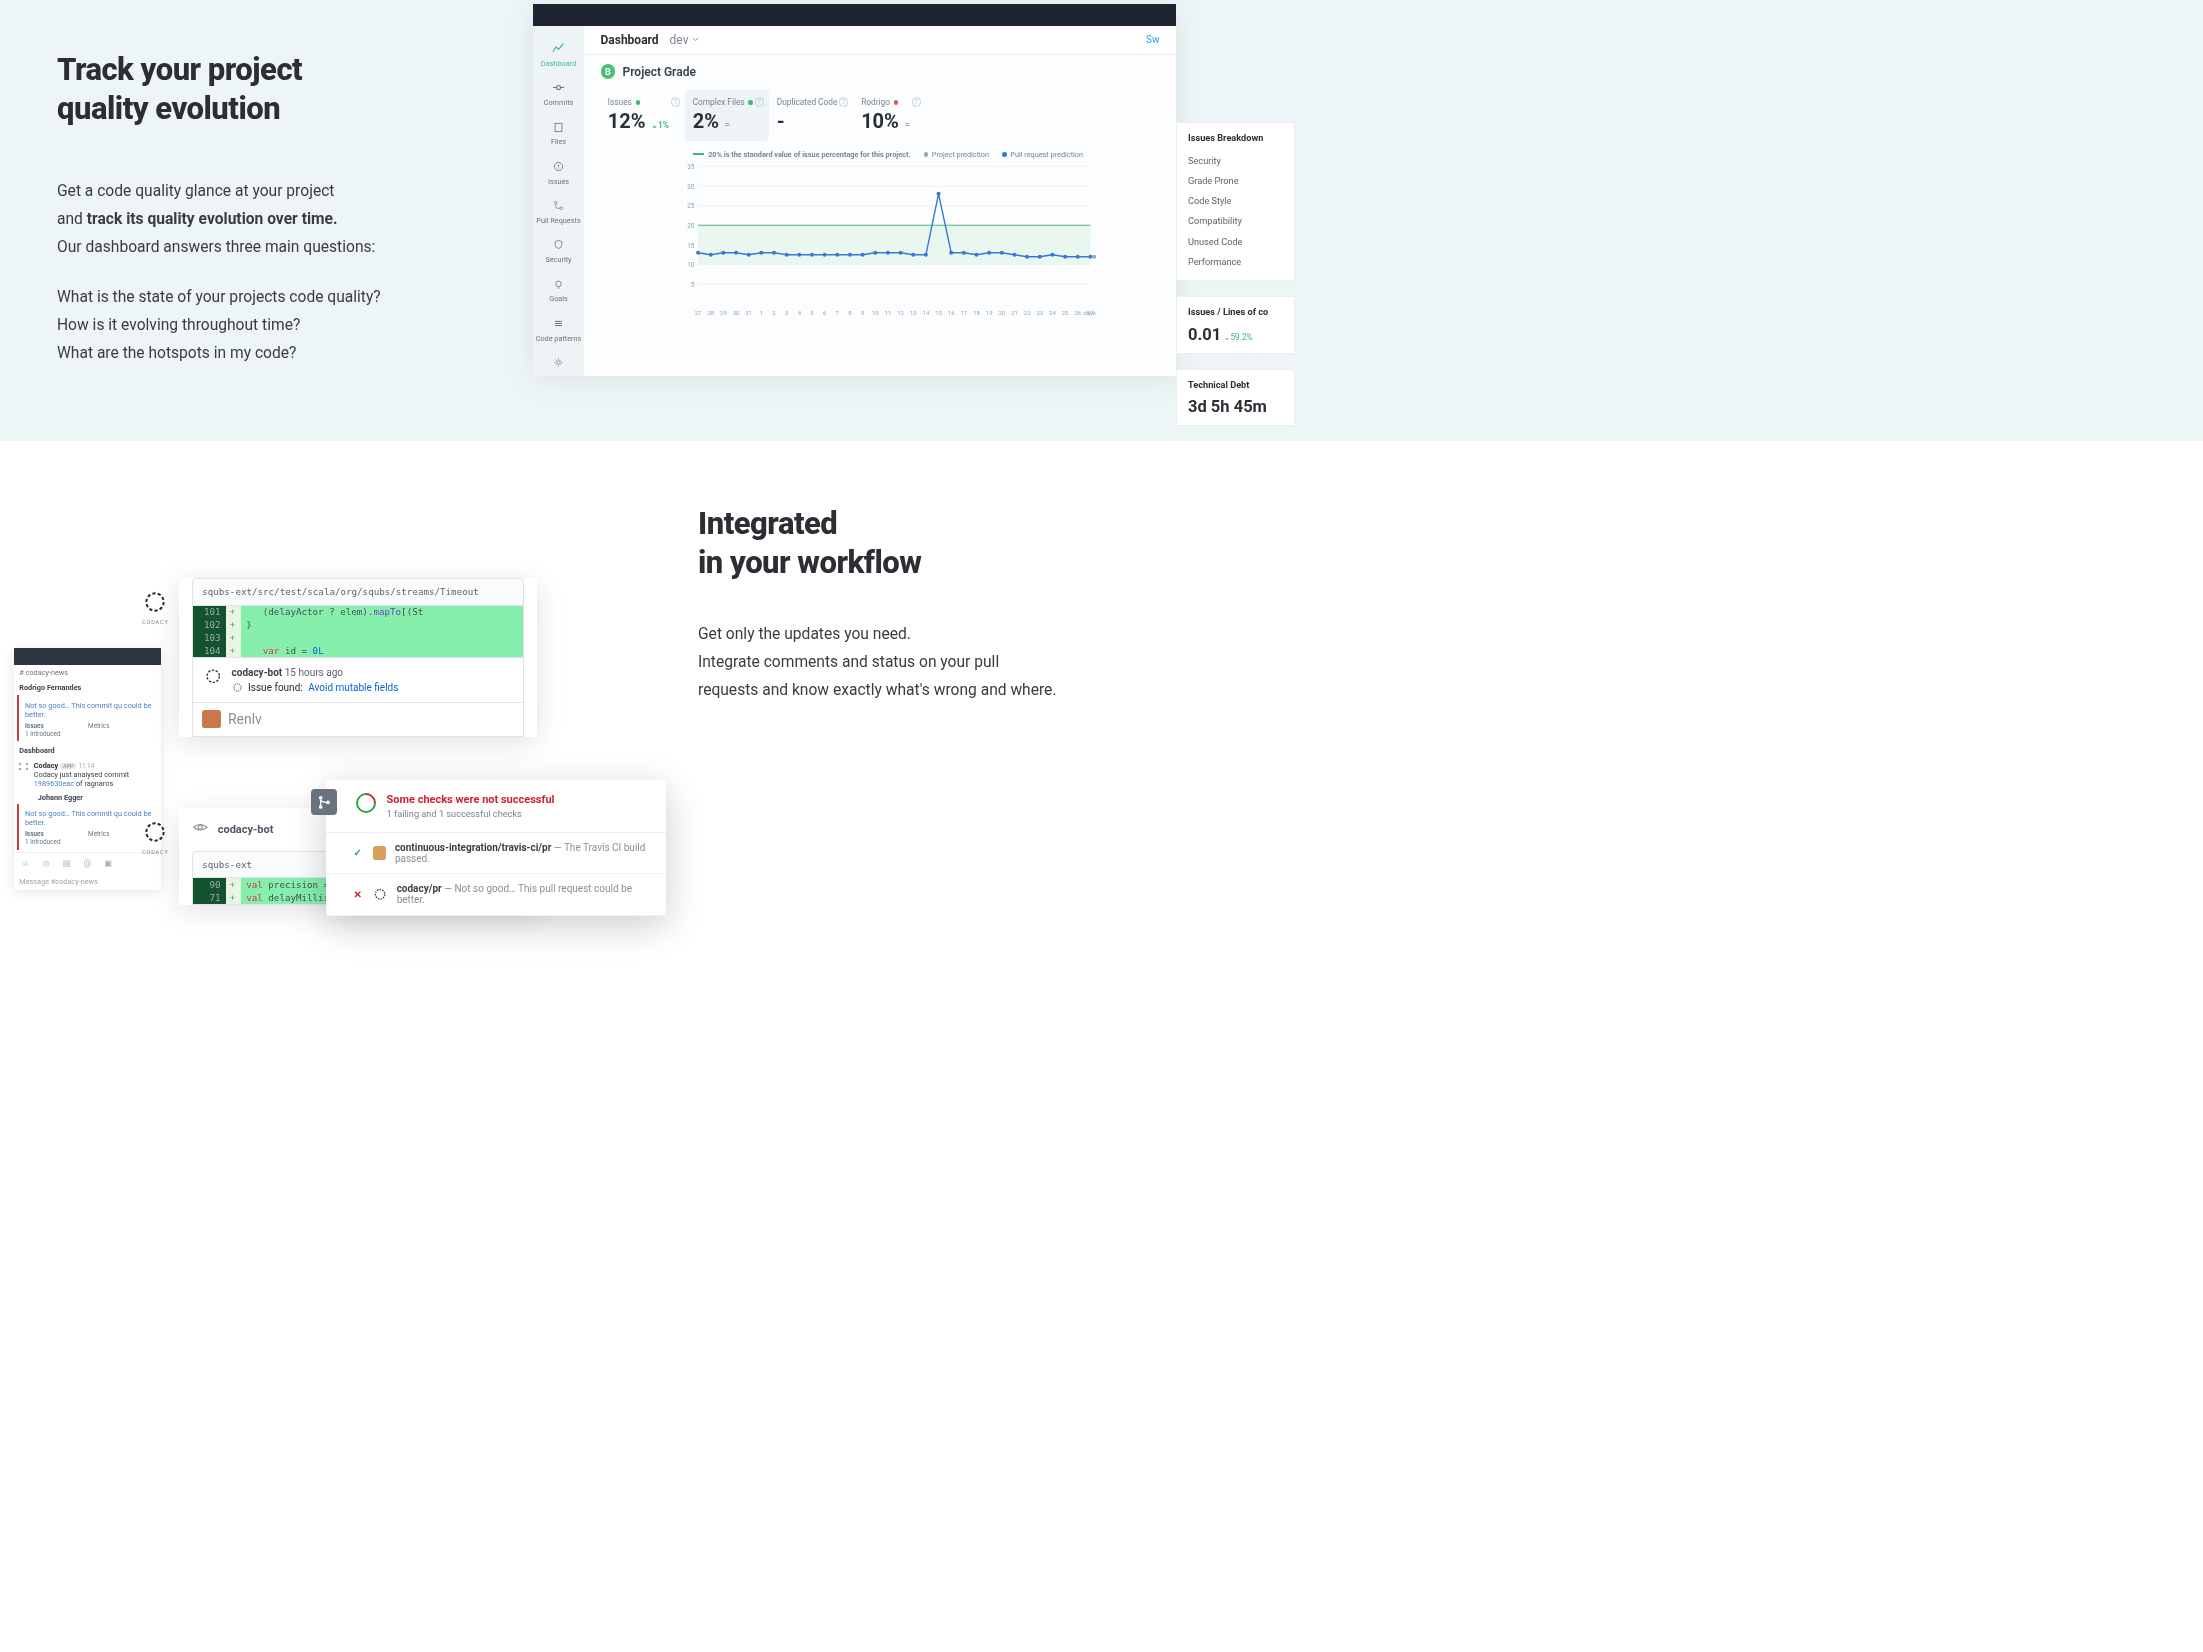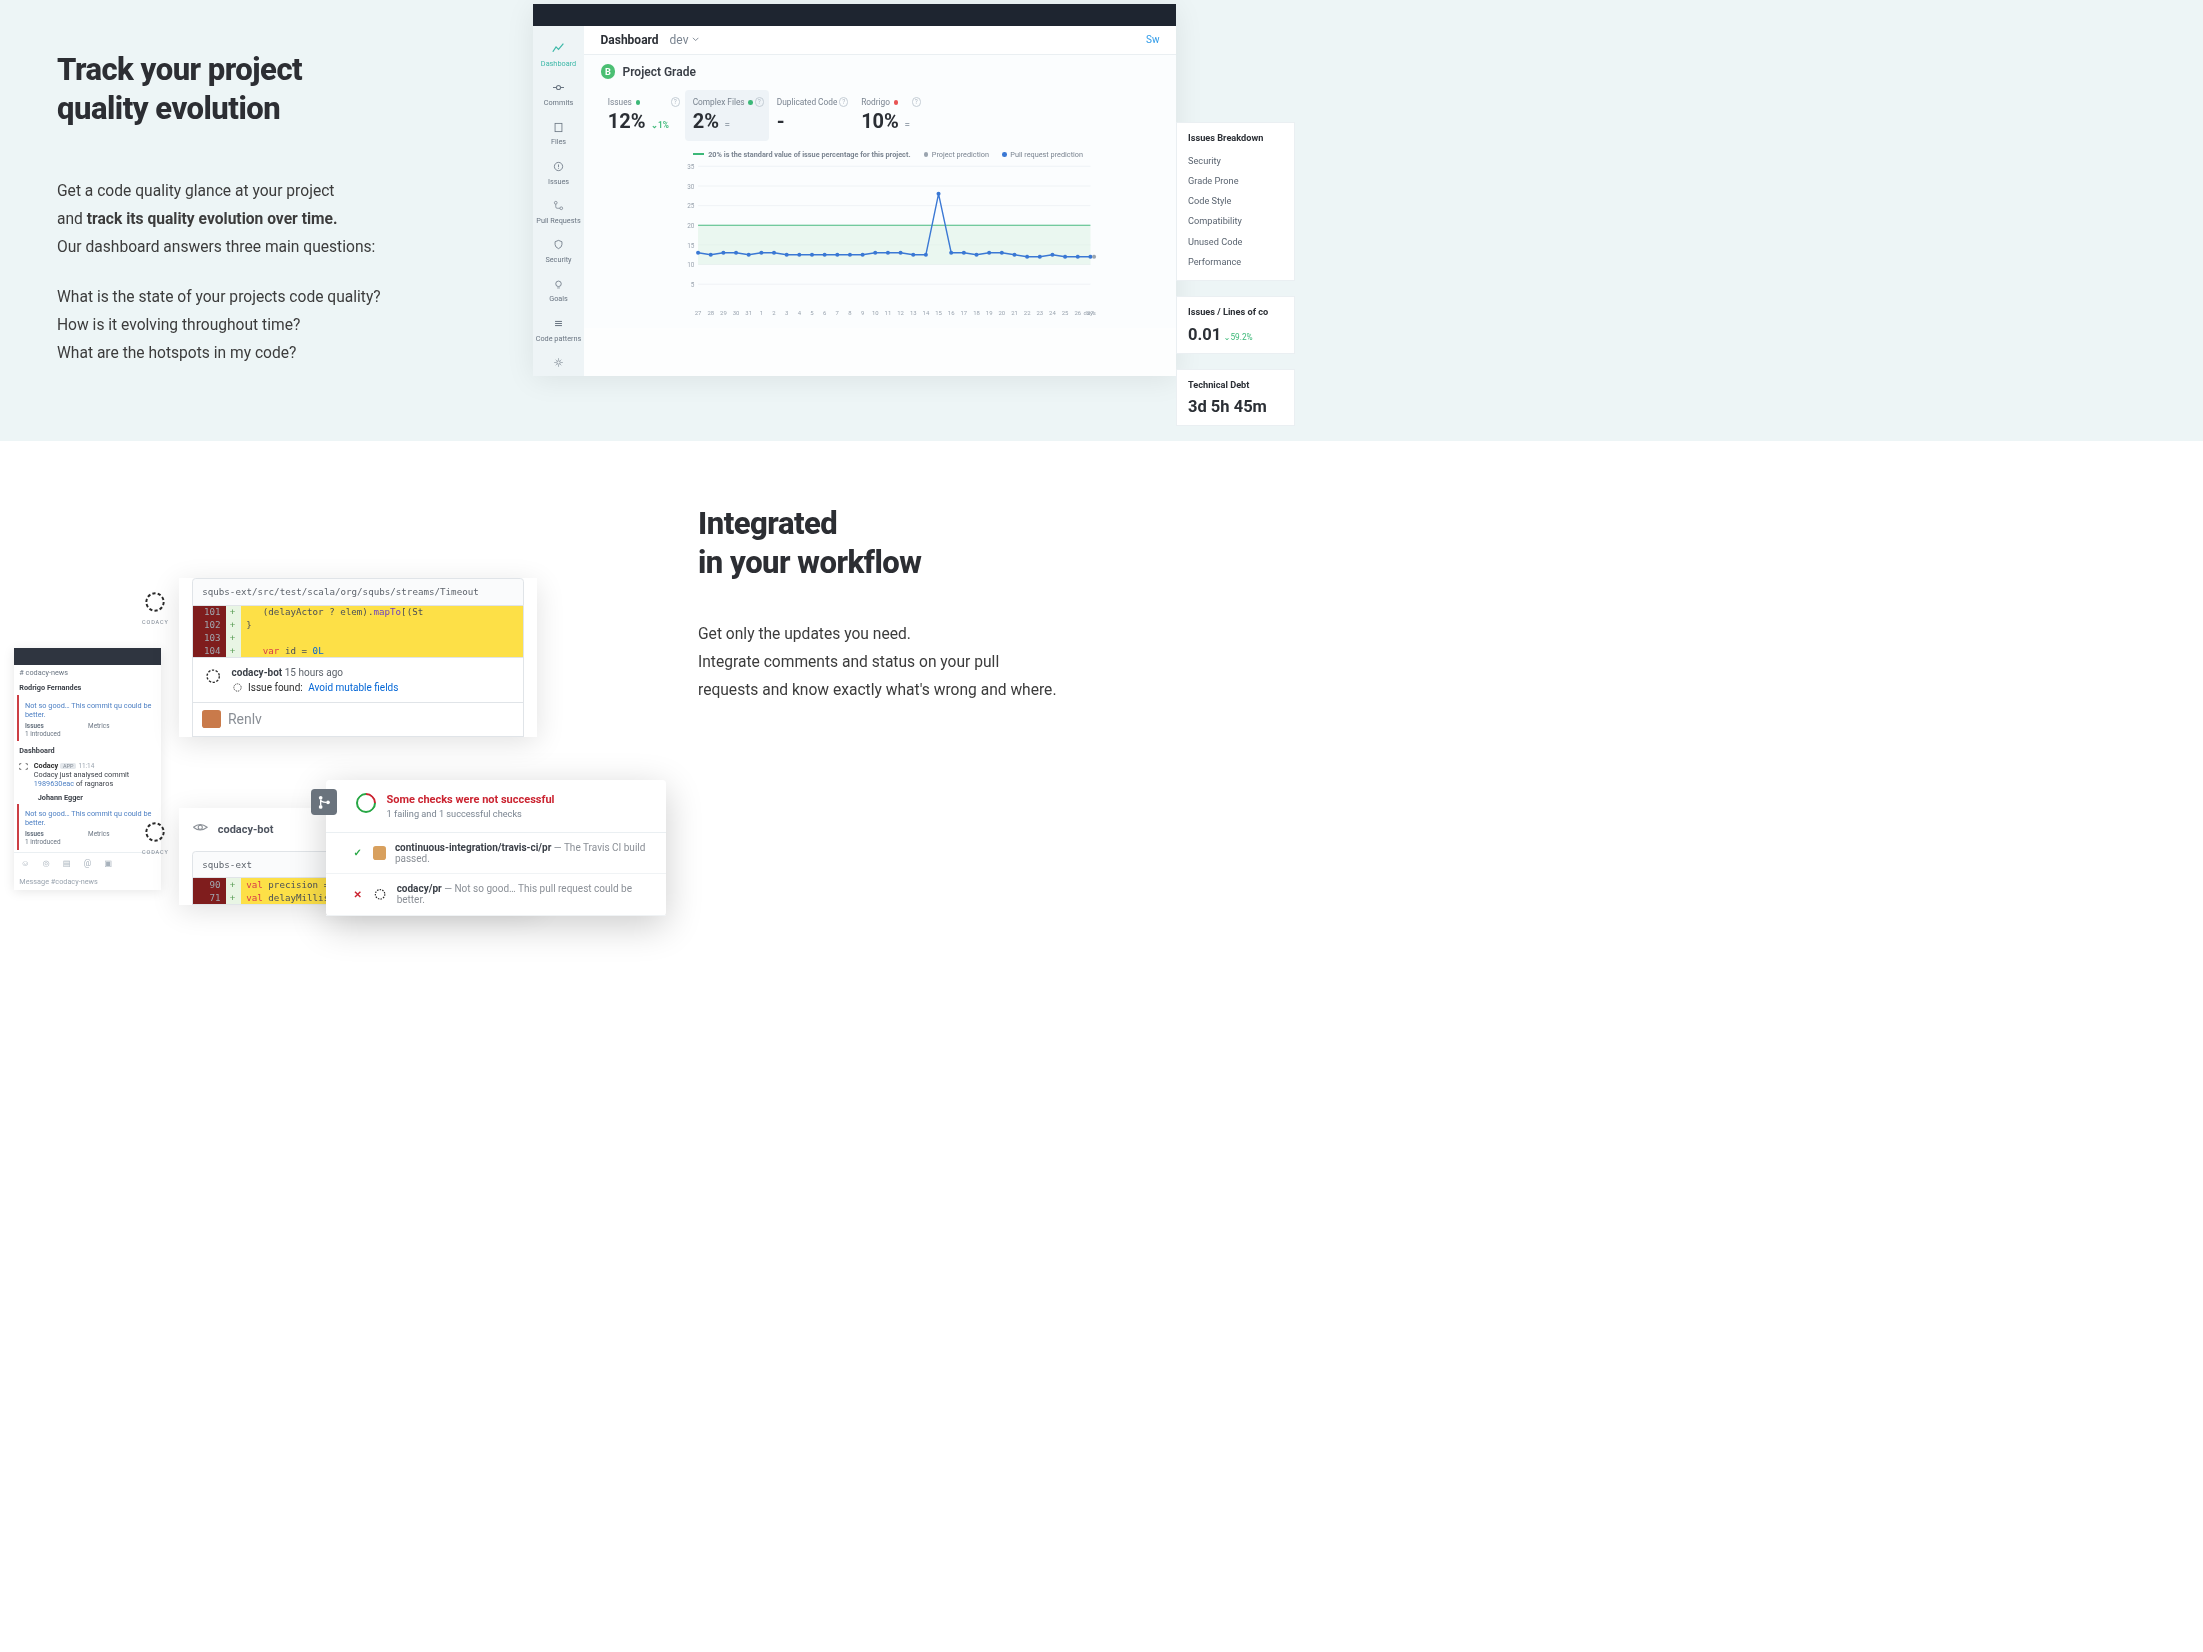--- a/index.html
+++ b/index.html
@@ -94,23 +94,23 @@
     .gh { position: absolute; left: 179px; top: 73px; width: 358px; background: #fff; box-shadow: 0 5.5px 27.5px rgba(0,0,0,0.12); }
     .gh-logo { position: absolute; left: -37px; top: 11px; width: 26px; height: 26px; }
     .gh-hdr { display: flex; align-items: center; gap: 9.2px; padding: 11px 13px; }
     .gh-eye { color: #8a8f96; }
     .gh-reviewer { font-size: 11px; }
     .gh-reviewer strong { color: #4f5560; }
     .gh-reviewer span { color: #8a8f96; }
     .gh-file { margin: 0 13px; border: 0.9px solid #e0e4e8; border-radius: 3.7px 3.7px 0 0; padding: 7.3px 9.2px; font-size: 9.2px; color: #5e646c; background: #fafbfc; font-family: Menlo, monospace; }
     .gh-diff { margin: 0 13px; border: 0.9px solid #e0e4e8; border-top: none; font-family: Menlo, monospace; font-size: 9.2px; }
     .gh-line { display: flex; }
-    .gh-ln { width: 33px; text-align: right; padding: 0.9px 5.5px; color: #a0a8b0; background: #7f1d1d; }
+    .gh-ln { width: 33px; text-align: right; padding: 0.9px 5.5px; color: #a0a8b0; background: #14532d; }
     .gh-mark { width: 14.7px; padding: 0.9px 3.7px; background: #e8f5e4; color: #5a9e56; }
-    .gh-code { flex: 1; padding: 0.9px 5.5px; background: #fde047; color: #4a4f57; white-space: pre; }
+    .gh-code { flex: 1; padding: 0.9px 5.5px; background: #86efac; color: #4a4f57; white-space: pre; }
     .gh-code .kw { color: #d73a49; }
     .gh-code .num { color: #0366d6; }
     .gh-code .fn { color: #6f42c1; }
     .gh-comment { margin: 0 13px; border: 0.9px solid #e0e4e8; border-top: none; padding: 9.2px 11px; display: flex; gap: 9.2px; }
     .gh-comment-ico { width: 18.4px; height: 18.4px; flex-shrink: 0; }
     .gh-comment-body { font-size: 10px; }
     .gh-comment-body .hdr { color: #5e646c; }
     .gh-comment-body .hdr strong { color: #3a3f47; }
     .gh-comment-body .line2 { margin-top: 3.7px; display: flex; align-items: center; gap: 5.5px; }
     .gh-comment-body .link { color: #0366d6; }

